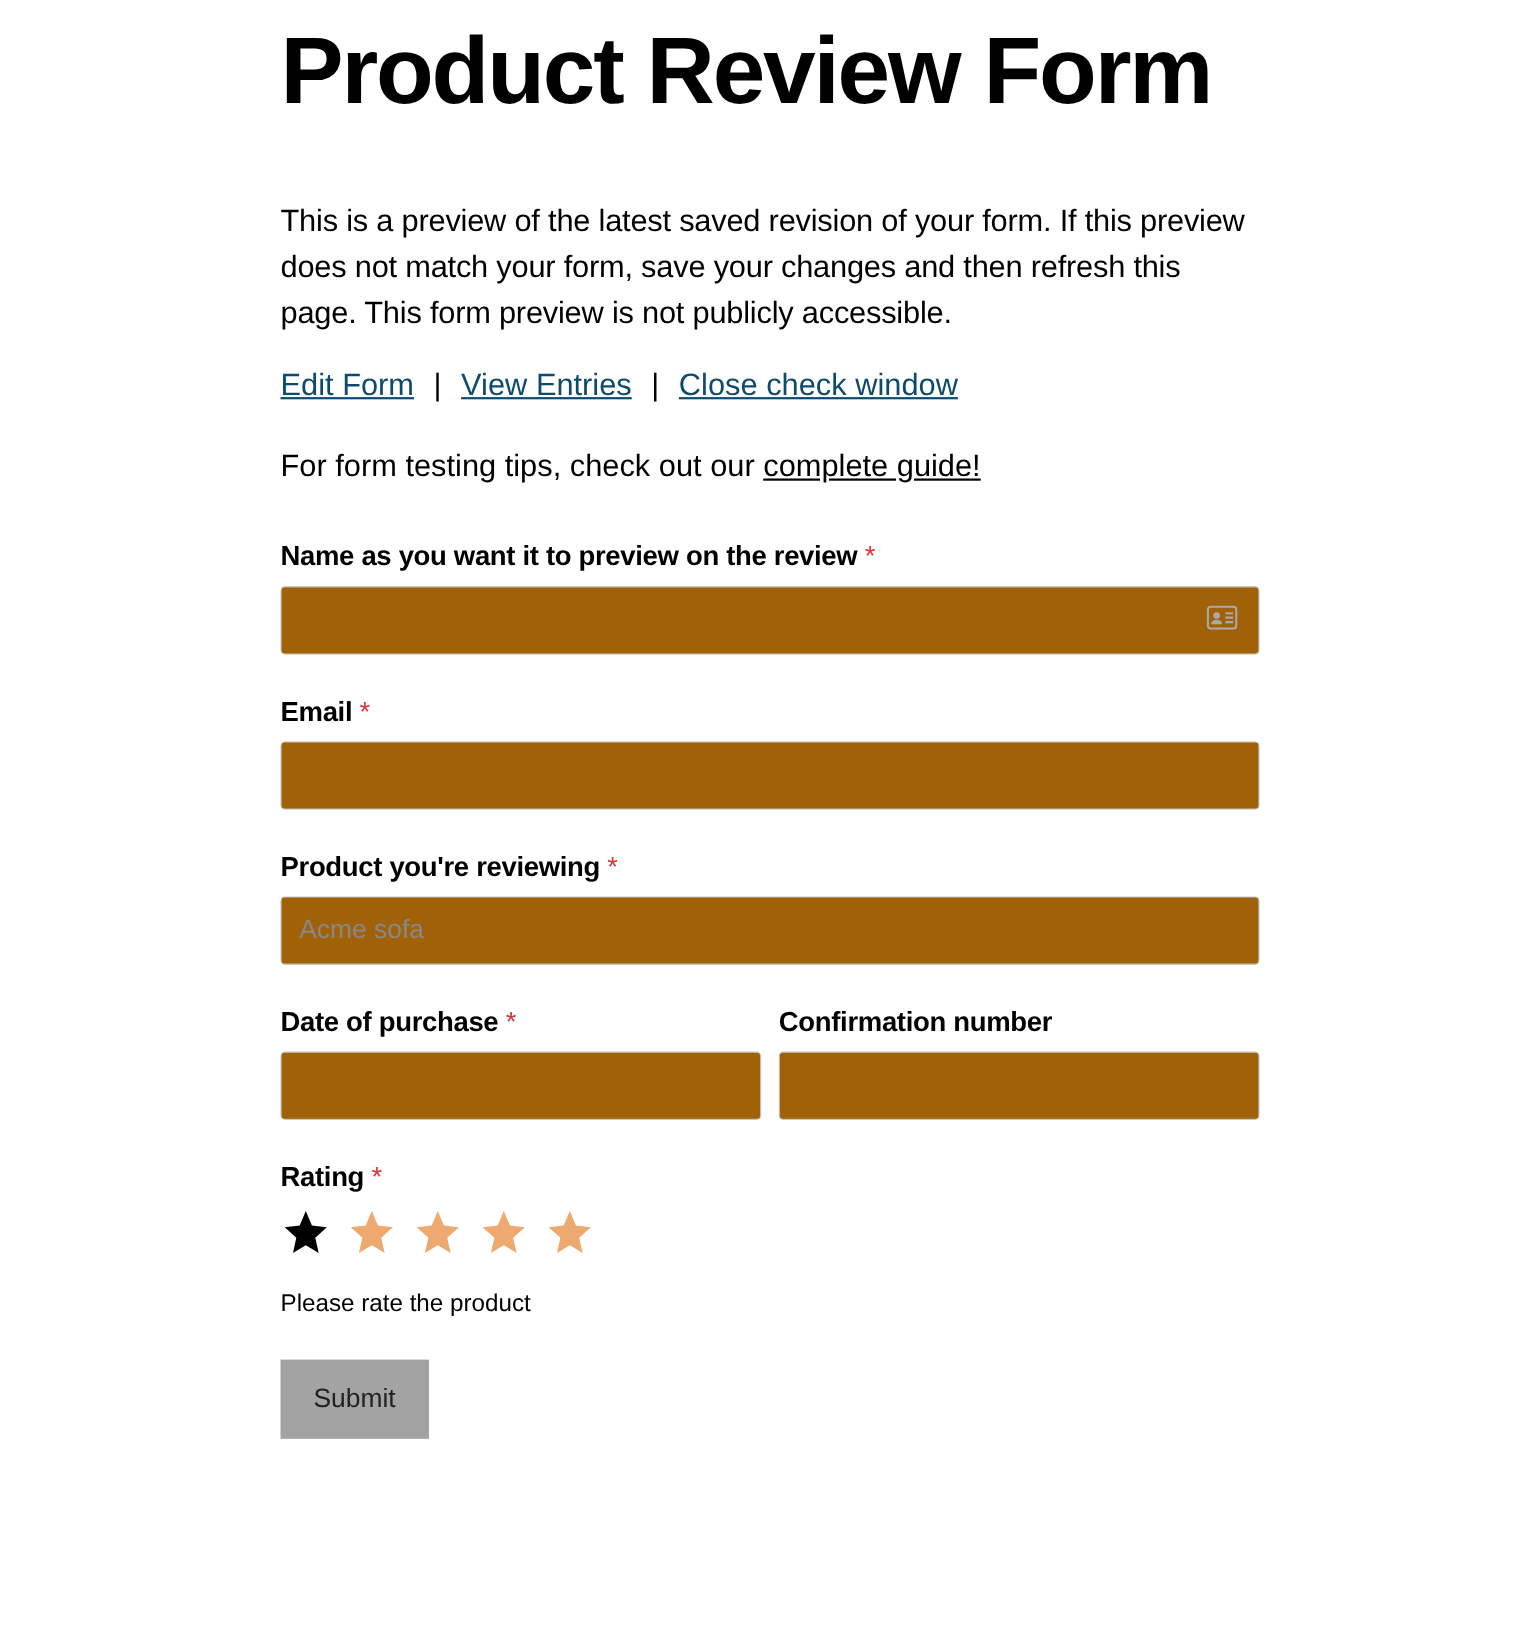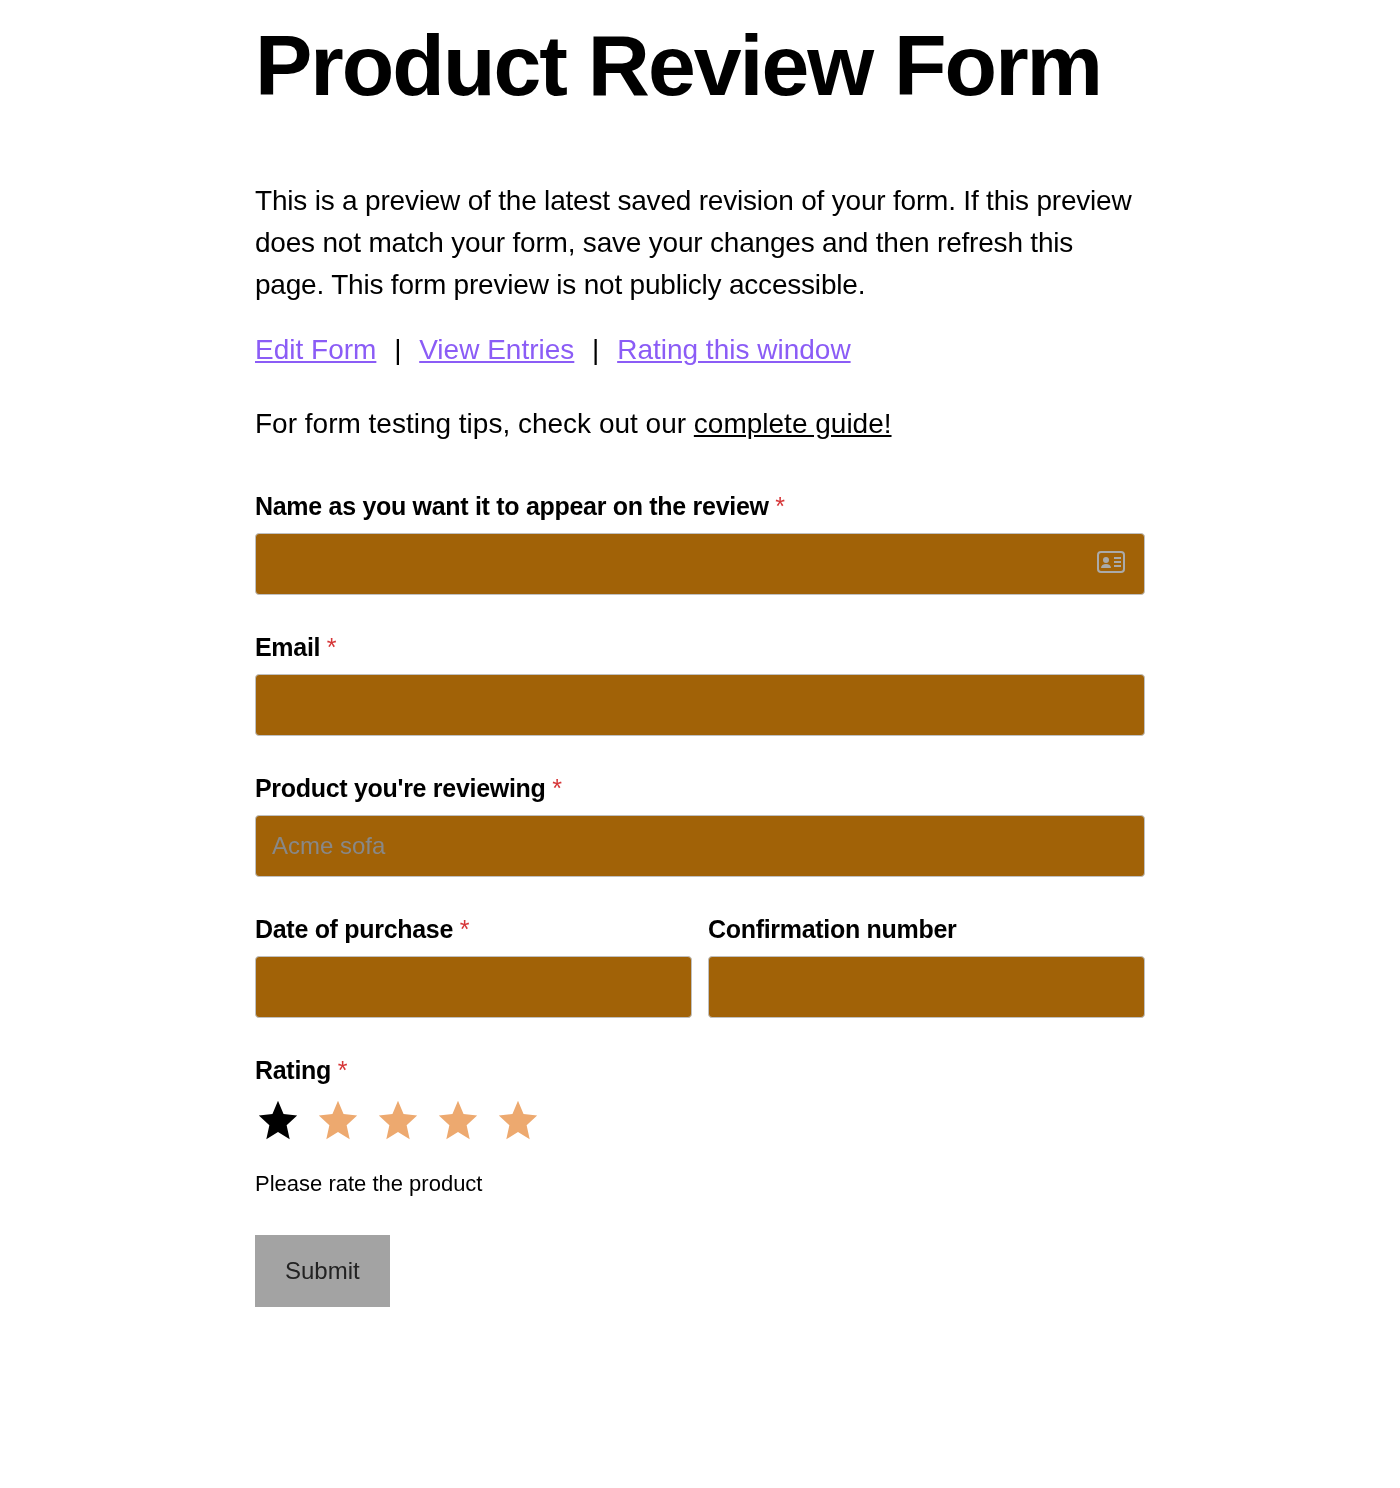--- a/index.html
+++ b/index.html
@@ -29,21 +29,21 @@
       font-size: 28px;
       line-height: 1.5;
       margin-bottom: 28px;
       letter-spacing: -0.2px;
     }
     .admin-links {
       font-size: 28px;
       margin-bottom: 42px;
     }
     .admin-links a {
-      color: #8b5cf6;
+      color: #0c4a6e;
       text-decoration: underline;
     }
     .admin-links .sep {
       color: #000;
       margin: 0 10px;
     }
     .tips-text {
       font-size: 28px;
       margin-bottom: 52px;
     }
@@ -127,30 +127,30 @@
 <div class="container">
   <h1>Product Review Form</h1>
 
   <p class="intro-text">This is a preview of the latest saved revision of your form. If this preview does not match your form, save your changes and then refresh this page. This form preview is not publicly accessible.</p>
 
   <div class="admin-links">
     <a href="#">Edit Form</a>
     <span class="sep">|</span>
     <a href="#">View Entries</a>
     <span class="sep">|</span>
-    <a href="#">Rating this window</a>
+    <a href="#">Close check window</a>
   </div>
 
   <p class="tips-text">
     <span>For form testing tips, check out our </span><a href="#">complete guide!</a>
   </p>
 
   <div class="form-field">
     <label class="field-label">
-      <span>Name as you want it to appear on the review</span> <span class="required">*</span>
+      <span>Name as you want it to preview on the review</span> <span class="required">*</span>
     </label>
     <div class="input-wrapper">
       <input type="text" class="text-input" style="">
       <span class="field-icon">
         <svg width="28" height="22" viewBox="0 0 28 22" fill="none">
           <rect x="1" y="1" width="26" height="20" rx="3" stroke="#aaa" stroke-width="2"></rect>
           <circle cx="9" cy="9" r="3" fill="#aaa"></circle>
           <path d="M4 17c0-2.5 2.2-4 5-4s5 1.5 5 4" fill="#aaa"></path>
           <line x1="17" y1="7" x2="24" y2="7" stroke="#aaa" stroke-width="2"></line>
           <line x1="17" y1="11" x2="24" y2="11" stroke="#aaa" stroke-width="2"></line>

